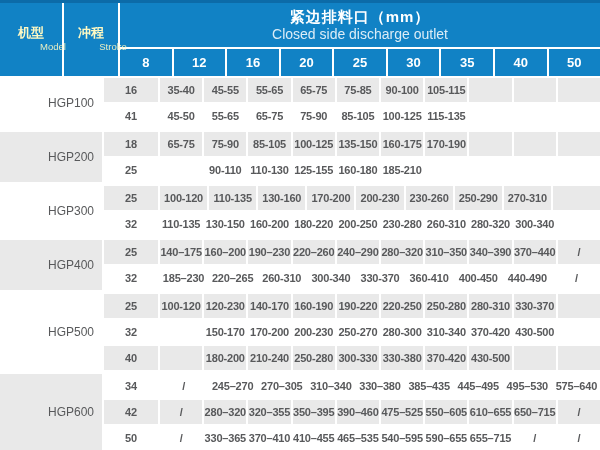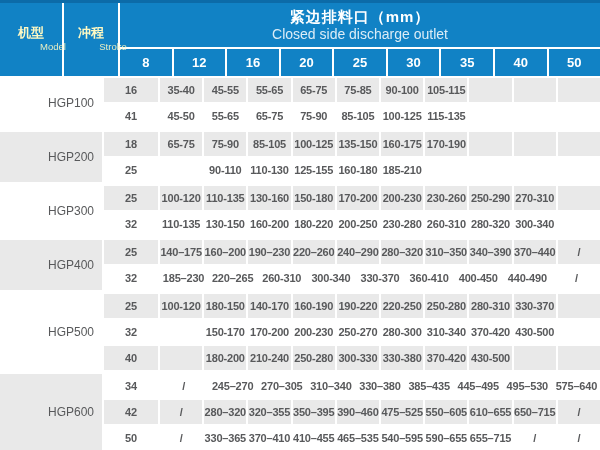--- a/index.html
+++ b/index.html
@@ -147,21 +147,20 @@
         </div>
       </div>
       <div class="group">
         <div class="model-cell plain">HGP300</div>
         <div class="rows">
           <div class="row shade">
             <div class="cell stroke-cell">25</div>
             <div class="cell data-cell">100-120</div>
             <div class="cell data-cell">110-135</div>
             <div class="cell data-cell">130-160</div>
-            <div class="cell data-cell">150-180</div>
             <div class="cell data-cell">170-200</div>
             <div class="cell data-cell">200-230</div>
             <div class="cell data-cell">230-260</div>
             <div class="cell data-cell">250-290</div>
             <div class="cell data-cell">270-310</div>
             <div class="cell data-cell"></div>
           </div>
           <div class="row plain">
             <div class="cell stroke-cell">32</div>
             <div class="cell data-cell">110-135</div>
@@ -206,21 +205,21 @@
             <div class="cell data-cell">/</div>
           </div>
         </div>
       </div>
       <div class="group">
         <div class="model-cell plain">HGP500</div>
         <div class="rows">
           <div class="row shade">
             <div class="cell stroke-cell">25</div>
             <div class="cell data-cell">100-120</div>
-            <div class="cell data-cell">180-150</div>
+            <div class="cell data-cell">120-230</div>
             <div class="cell data-cell">140-170</div>
             <div class="cell data-cell">160-190</div>
             <div class="cell data-cell">190-220</div>
             <div class="cell data-cell">220-250</div>
             <div class="cell data-cell">250-280</div>
             <div class="cell data-cell">280-310</div>
             <div class="cell data-cell">330-370</div>
             <div class="cell data-cell"></div>
           </div>
           <div class="row plain">

